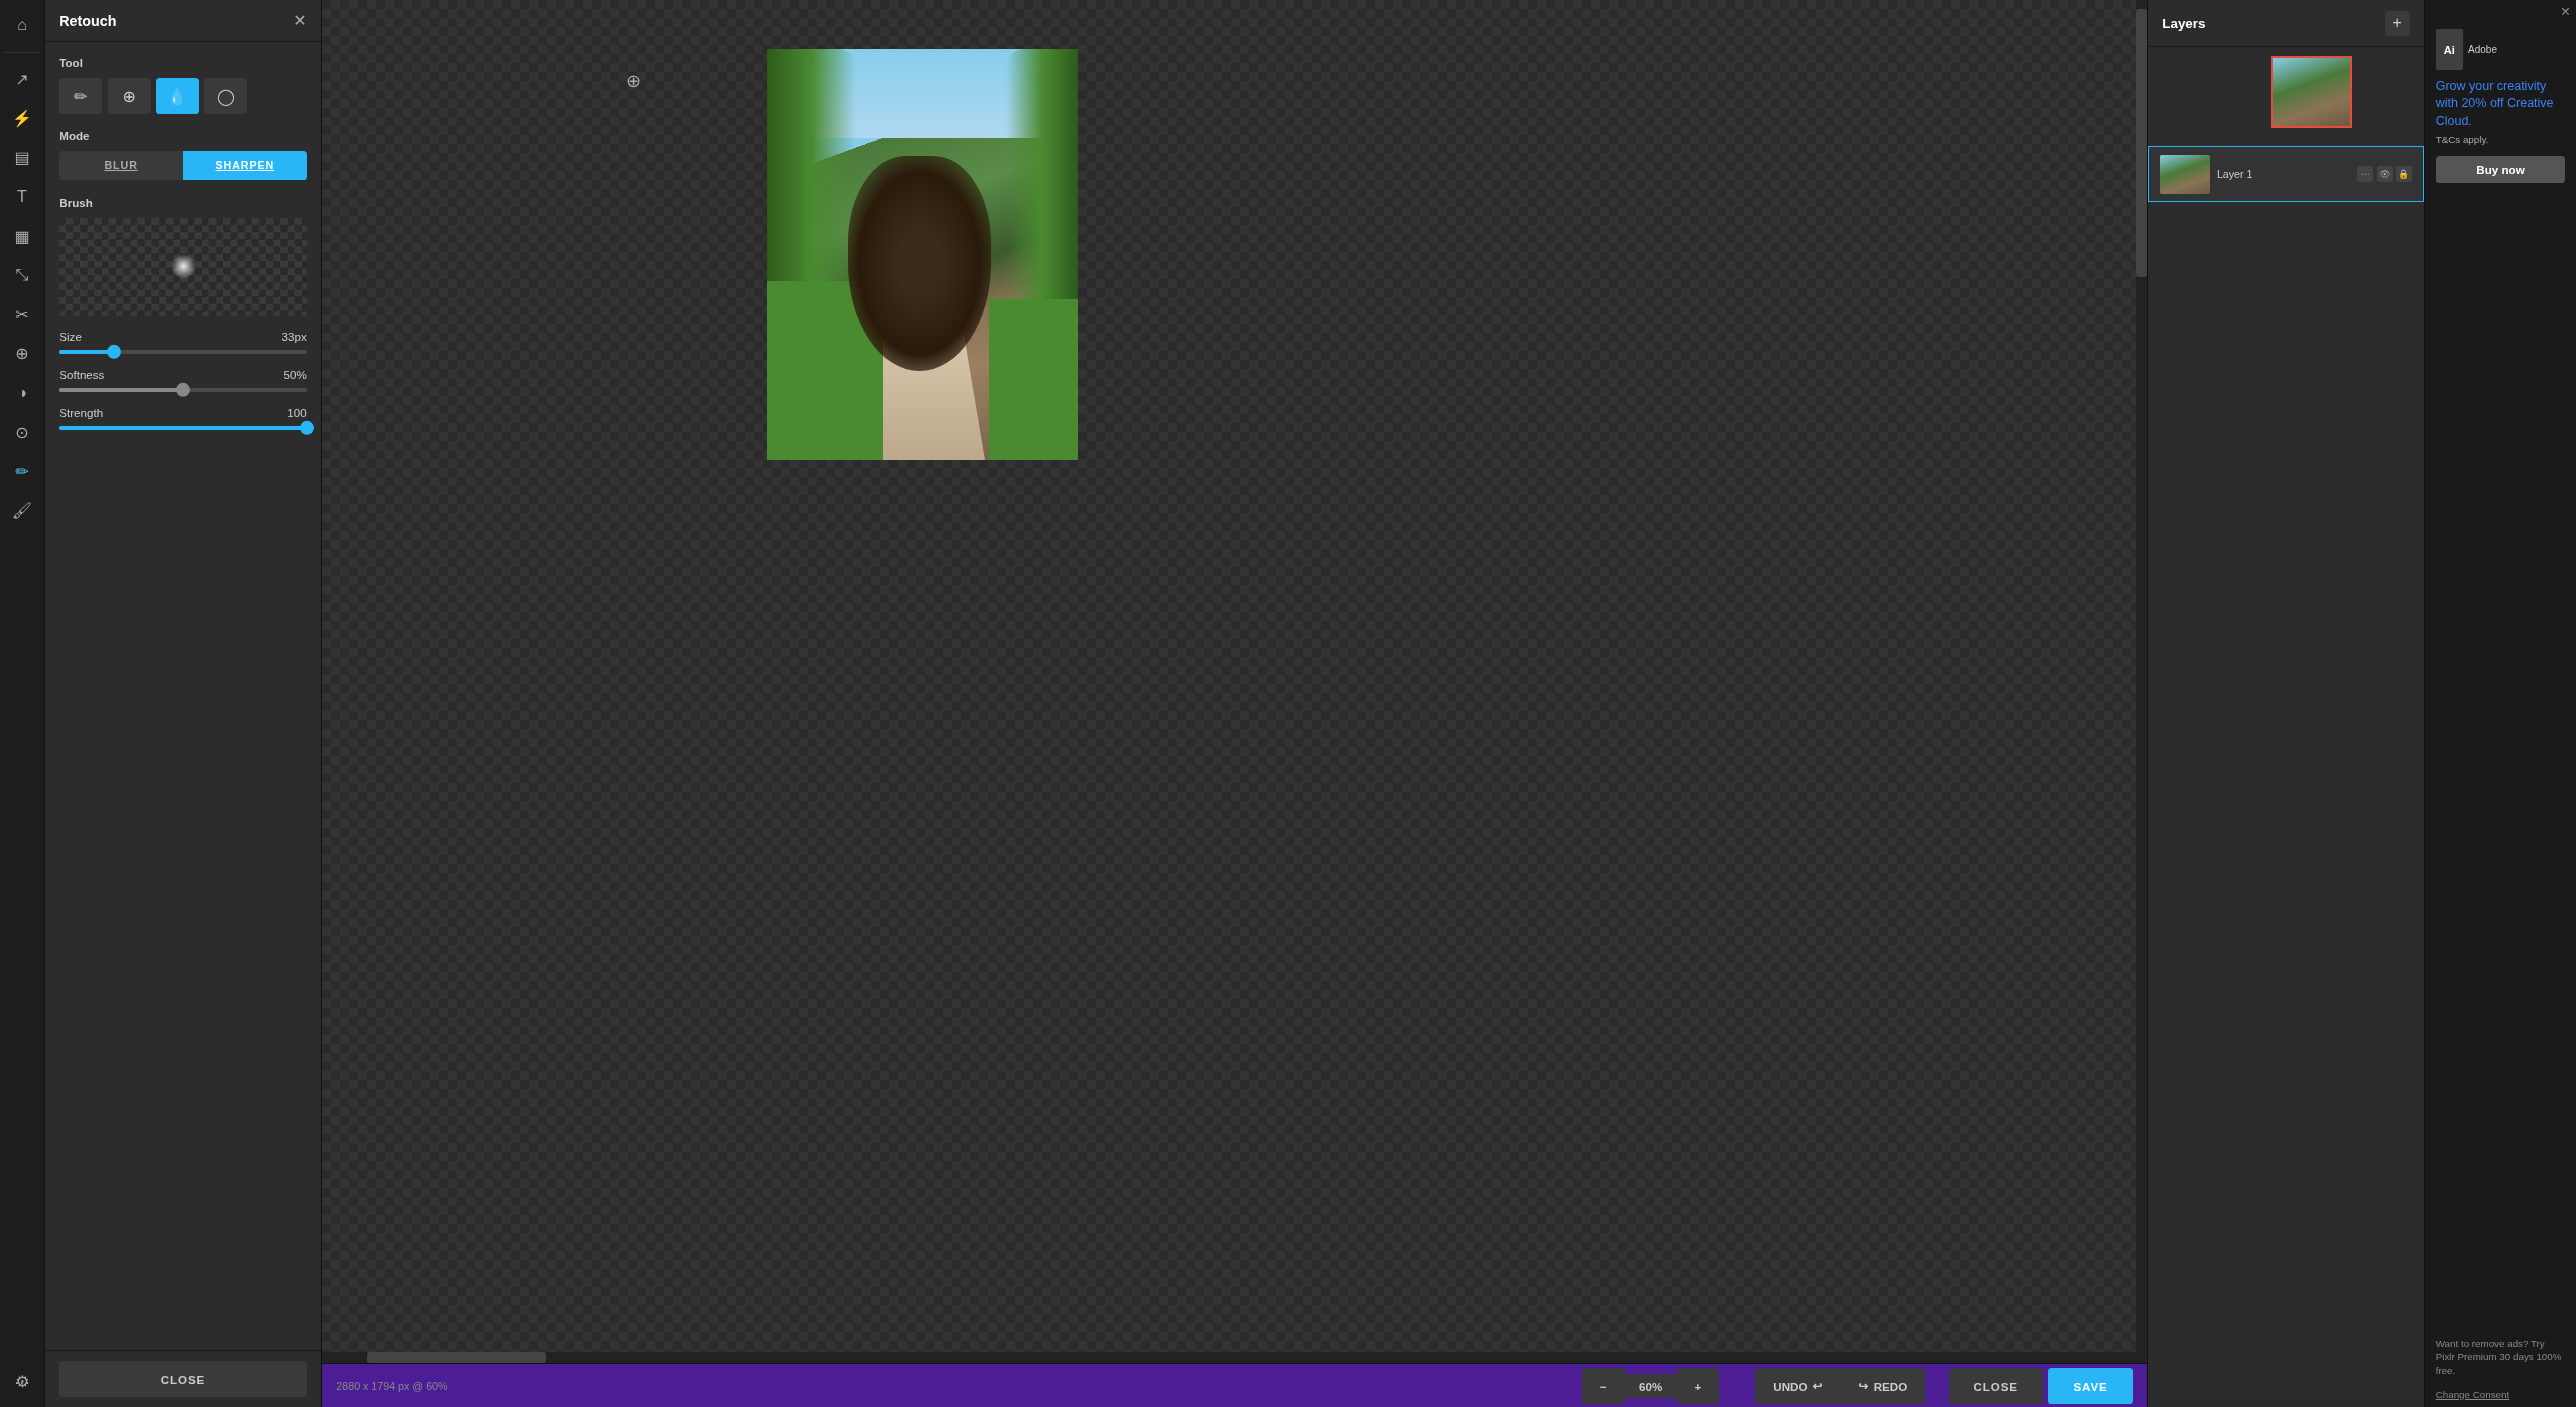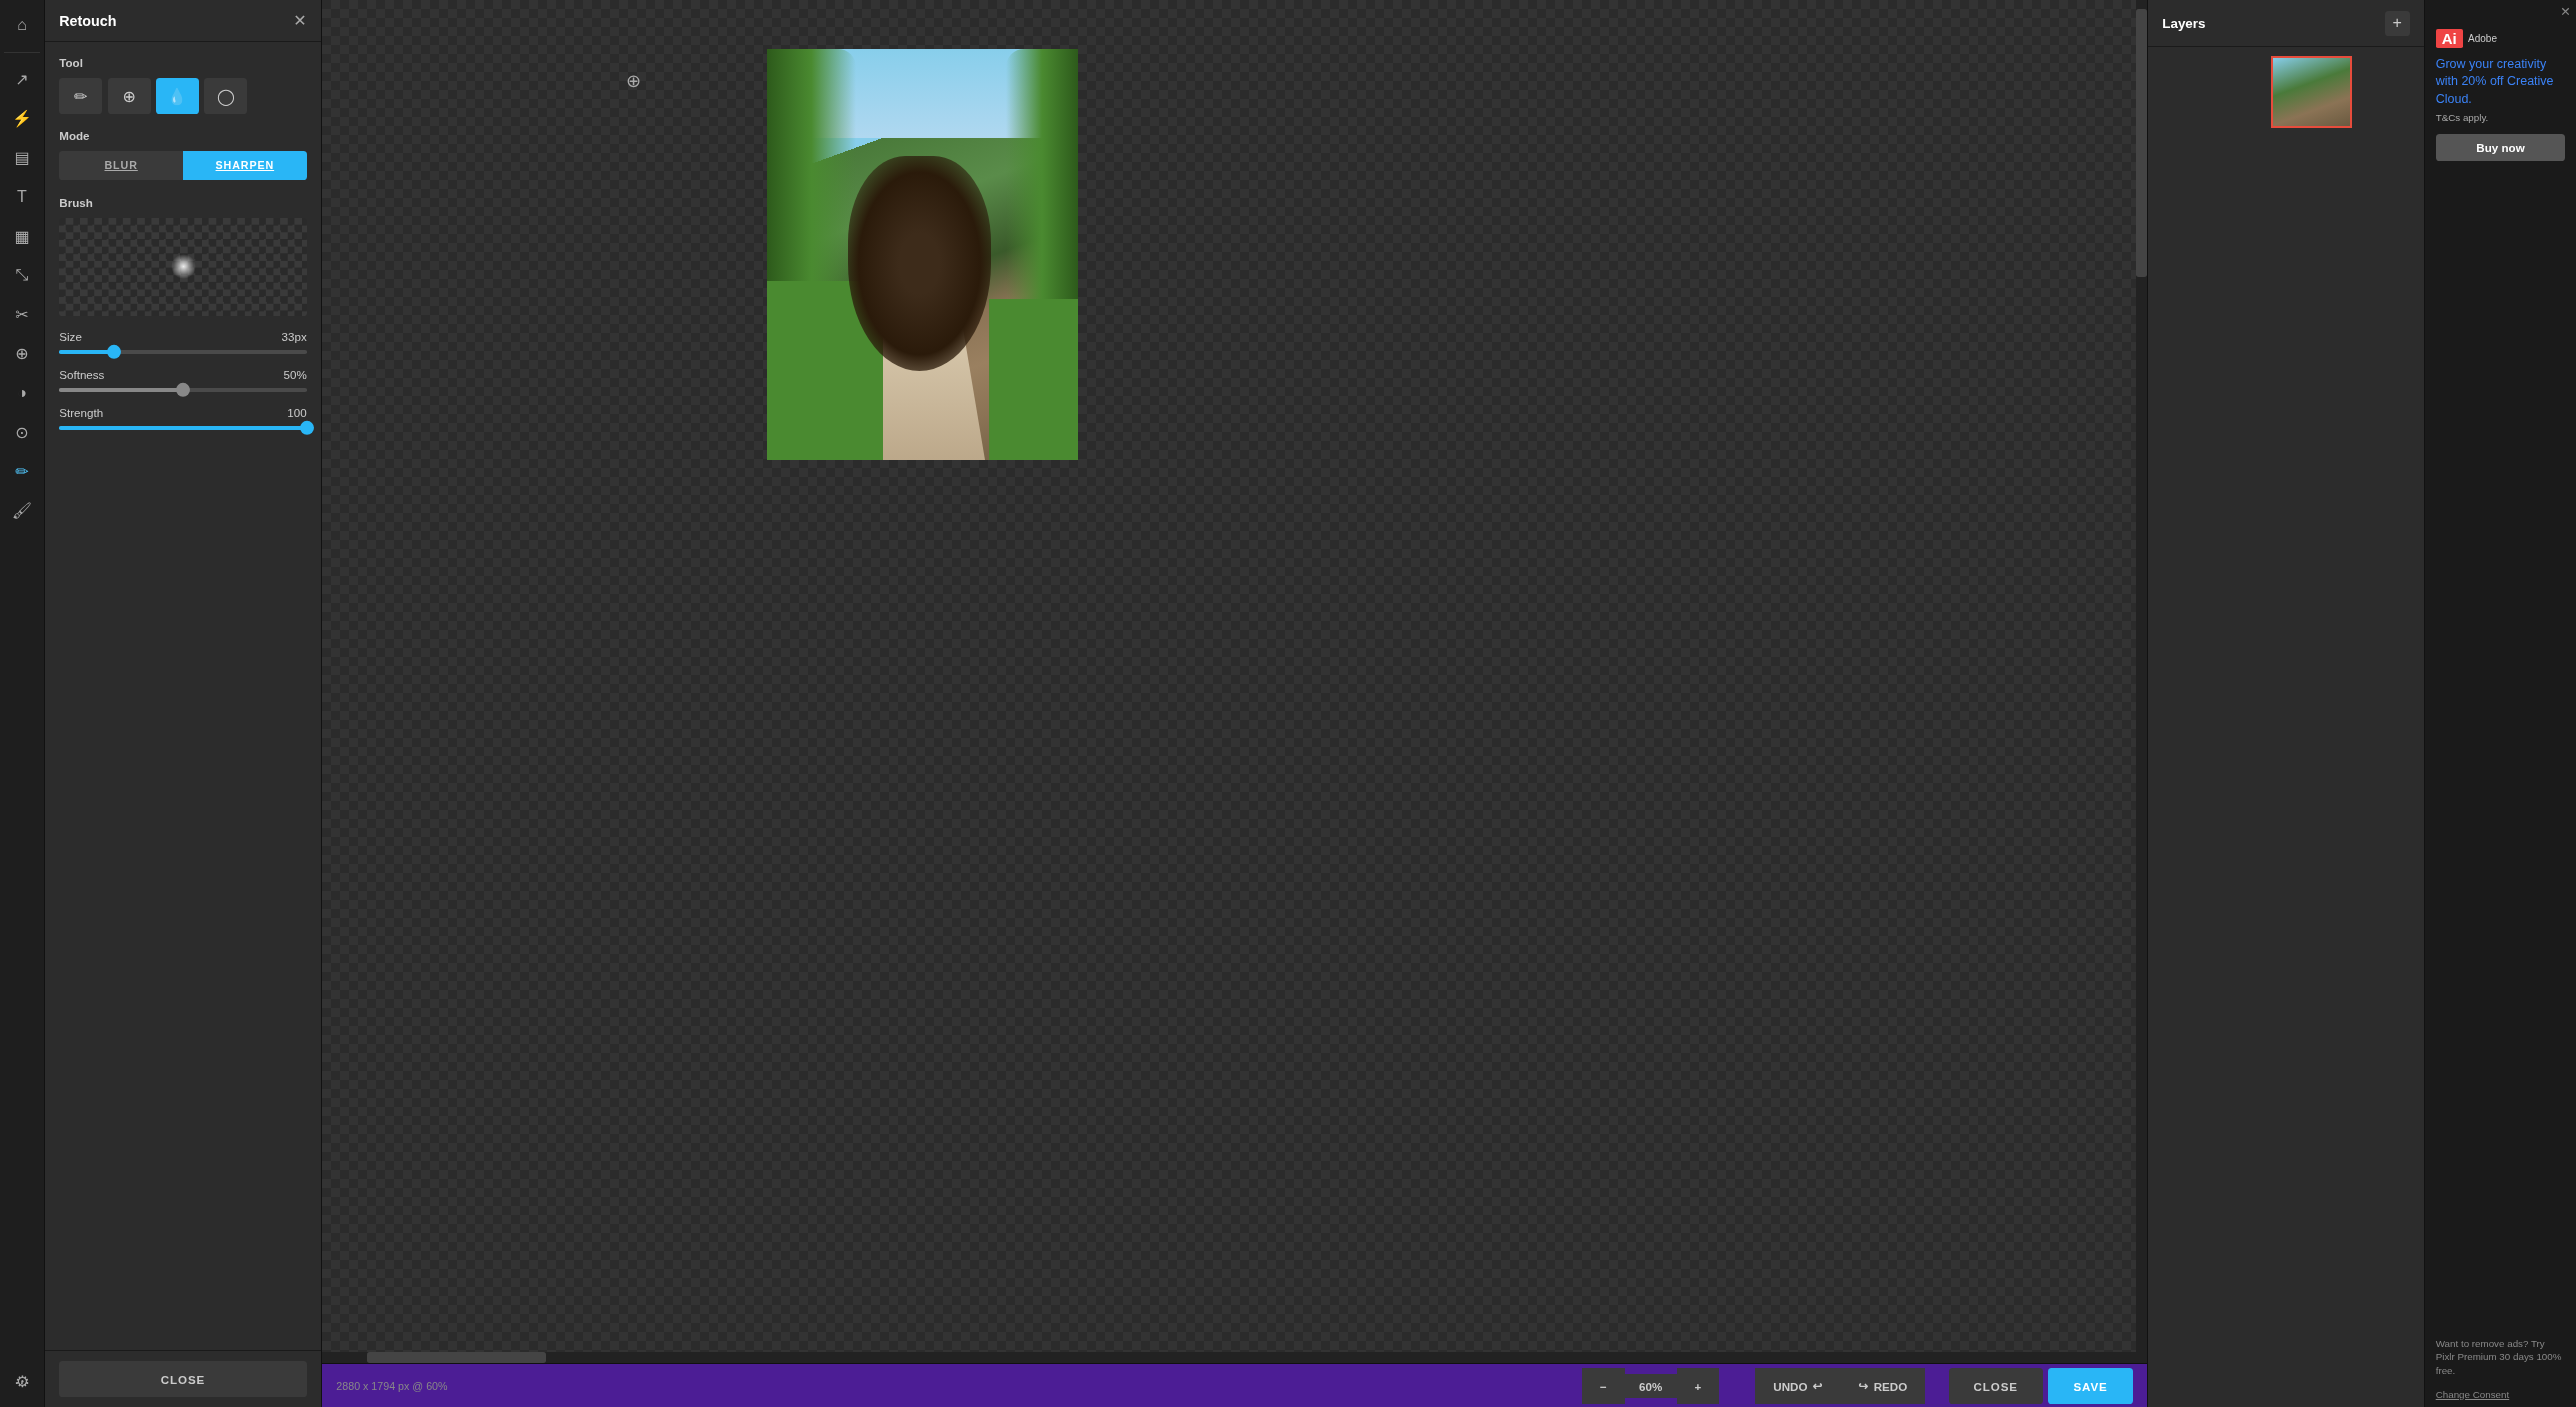--- a/index.html
+++ b/index.html
@@ -508,27 +508,27 @@
       flex-direction: column;
     }
     .adobe-logo-area {
       display: flex;
       align-items: center;
       gap: 5.4px;
       margin-bottom: 7.2px;
     }
     .adobe-logo-box {
       width: 27px;
-      height: 19px;
-      background: #ef4444;
+      height: 41px;
+      background: #404040;
       display: flex;
       align-items: center;
       justify-content: center;
       color: #fff;
-      font-size: 15px;
+      font-size: 11px;
       font-weight: bold;
       border-radius: 1.8px;
     }
     .adobe-name {
       color: #ccc;
       font-size: 10px;
       font-weight: 400;
     }
     .ad-text {
       color: #3b82f6;
@@ -755,20 +755,35 @@
     <button class="layers-add-btn">+</button>
   </div>
 
   <div style="padding:9px;position:relative;">
     <div style="width:81px;height:72px;border:2.7px solid #e74c3c;position:absolute;top:9px;right:72px;background:#333;overflow:hidden;">
       <div style="width:100%;height:100%;background:linear-gradient(160deg,#87CEEB 0%,#4a7a3a 40%,#8B7355 70%,#6a5a40 100%);"></div>
     </div>
     <div style="height:81px;"></div>
   </div>
 
+  <div>
+    <div class="layer-item selected">
+      <div class="layer-thumb">
+        <div class="layer-thumb-img"></div>
+      </div>
+      <div class="layer-info">
+        <div class="layer-name">Layer 1</div>
+      </div>
+      <div class="layer-icons">
+        <div class="layer-icon-sm">⋯</div>
+        <div class="layer-icon-sm">👁</div>
+        <div class="layer-icon-sm">🔒</div>
+      </div>
+    </div>
+  </div>
 </div>
 
 <div id="ad-panel">
   <div class="ad-close">
     <button class="ad-close-btn">✕</button>
   </div>
   <div class="ad-content">
     <div class="adobe-logo-area">
       <div class="adobe-logo-box">Ai</div>
       <span class="adobe-name">Adobe</span>

